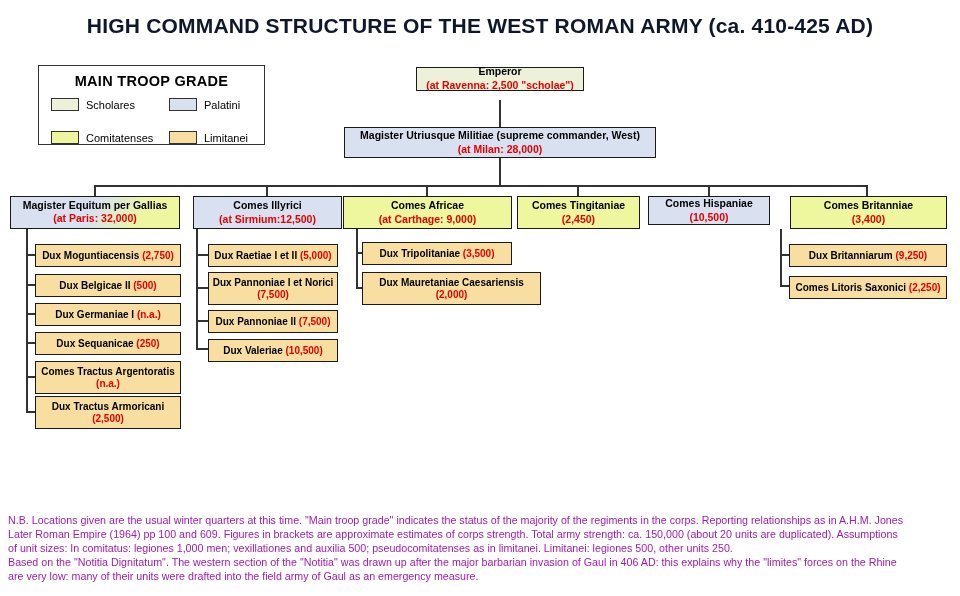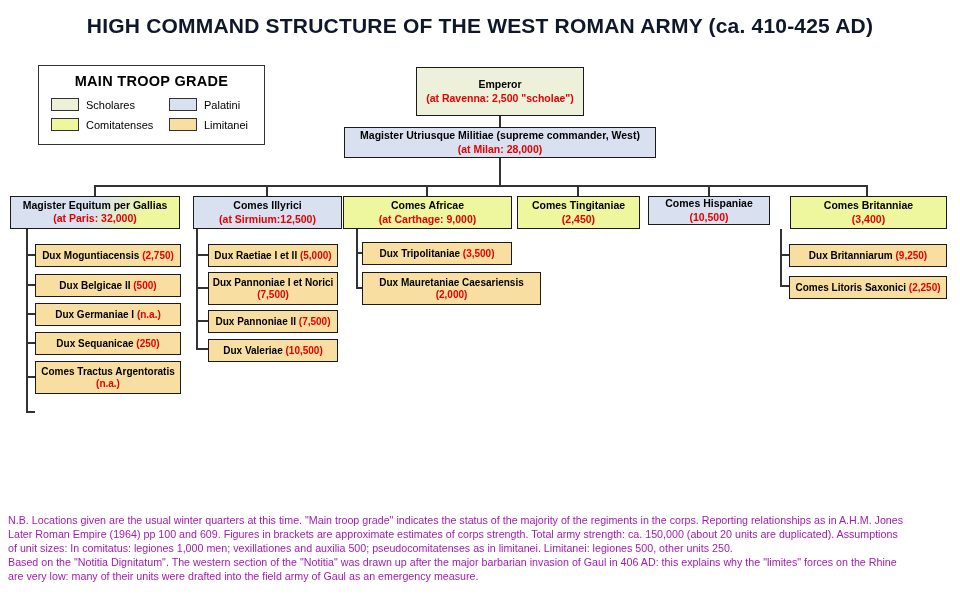--- a/index.html
+++ b/index.html
@@ -22,21 +22,21 @@
   .g-limitanei{background:#f8dfa1;}
   .g-mixed{background:linear-gradient(118deg,#d9e1f0 48%,#eef79d 78%);align-items:flex-end;}
   
   .vl,.hl{position:absolute;background:#333;}
   .vl{width:2px;}
   .hl{height:2px;}
   
   .legend{position:absolute;left:38px;top:65px;width:227px;height:80px;
         box-sizing:border-box;border:1.6px solid #333;background:#fff;}
   .legend-title{text-align:center;font-size:14.5px;font-weight:700;margin-top:7px;letter-spacing:0.3px;}
-  .legend-grid{display:grid;grid-template-columns:118px 95px;row-gap:7px;margin:9px 0 0 12px;}
+  .legend-grid{display:grid;grid-template-columns:118px 95px;row-gap:20px;margin:9px 0 0 12px;}
   .legend-item{display:flex;align-items:center;gap:7px;font-size:11px;color:#000;}
   .swatch{width:28px;height:13px;border:1.6px solid #333;box-sizing:border-box;display:inline-block;}
   .sw-scholares{background:#edf1da;}
   .sw-palatini{background:#d9e1f0;}
   .sw-comitatenses{background:#eef79d;}
   .sw-limitanei{background:#f8dfa1;}
   
   .footnote{position:absolute;left:8px;top:513px;width:950px;color:#a21caf;}
   .footnote div{font-size:10.7px;line-height:14px;white-space:nowrap;}
 </style>
@@ -94,21 +94,21 @@
   <div class="hl" style="left:196px;top:348px;width:12px;"></div>
 
   <div class="vl" style="left:356px;top:229px;height:60px;"></div>
   <div class="hl" style="left:356px;top:252px;width:6px;"></div>
   <div class="hl" style="left:356px;top:287px;width:6px;"></div>
 
   <div class="vl" style="left:780px;top:229px;height:58px;"></div>
   <div class="hl" style="left:780px;top:254px;width:9px;"></div>
   <div class="hl" style="left:780px;top:285px;width:9px;"></div>
 
-  <div class="node g-scholares stacked" style="left:416px;top:67px;width:168px;height:49px;">
+  <div class="node g-scholares stacked" style="left:416px;top:67px;width:168px;height:24px;">
     <div class="inner">
       <span class="bt">Emperor</span>
       <span class="bf">(at Ravenna: 2,500 "scholae")</span>
     </div>
   </div>
 
   <div class="node g-palatini stacked" style="left:344px;top:127px;width:312px;height:31px;">
     <div class="inner">
       <span class="bt">Magister Utriusque Militiae (supreme commander, West)</span>
       <span class="bf">(at Milan: 28,000)</span>
@@ -164,20 +164,24 @@
     <div><span class="bt">Dux Germaniae I</span>
     <span class="bf">(n.a.)</span></div>
   </div>
   <div class="node child g-limitanei" style="left:35px;top:332px;width:146px;min-height:23px;">
     <div><span class="bt">Dux Sequanicae</span>
     <span class="bf">(250)</span></div>
   </div>
   <div class="node child g-limitanei" style="left:35px;top:361px;width:146px;min-height:33px;">
     <div><span class="bt">Comes Tractus Argentoratis</span>
     <span class="bf">(n.a.)</span></div>
+  </div>
+  <div class="node child g-limitanei" style="left:35px;top:396px;width:146px;min-height:33px;">
+    <div><span class="bt">Dux Tractus Armoricani</span>
+    <span class="bf">(2,500)</span></div>
   </div>
 
   <div class="node child g-limitanei" style="left:208px;top:244px;width:130px;min-height:23px;">
     <div><span class="bt">Dux Raetiae I et II</span>
     <span class="bf">(5,000)</span></div>
   </div>
   <div class="node child g-limitanei" style="left:208px;top:272px;width:130px;min-height:33px;">
     <div><span class="bt">Dux Pannoniae I et Norici</span>
     <span class="bf">(7,500)</span></div>
   </div>

